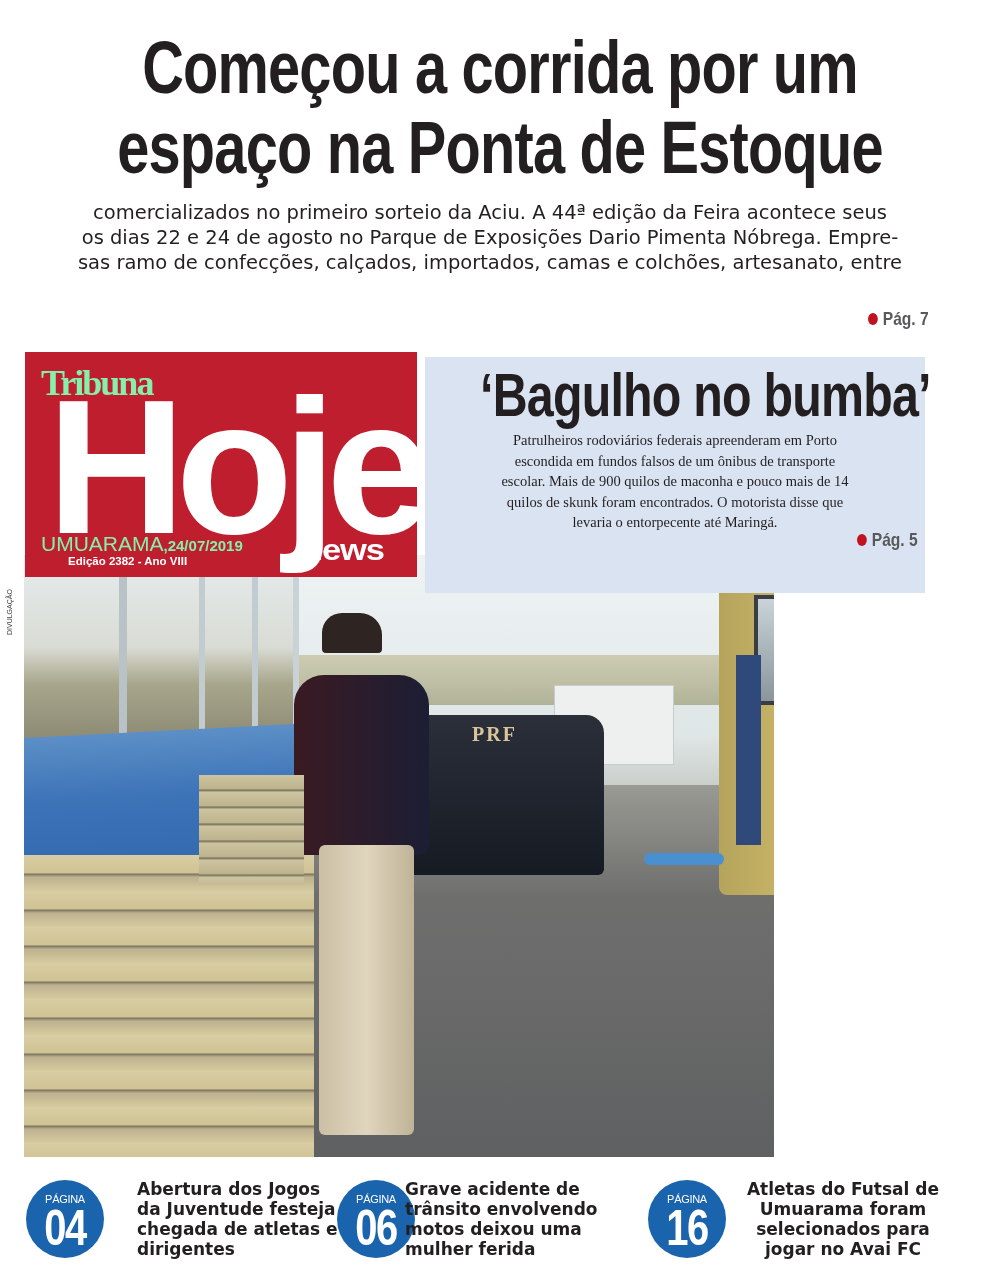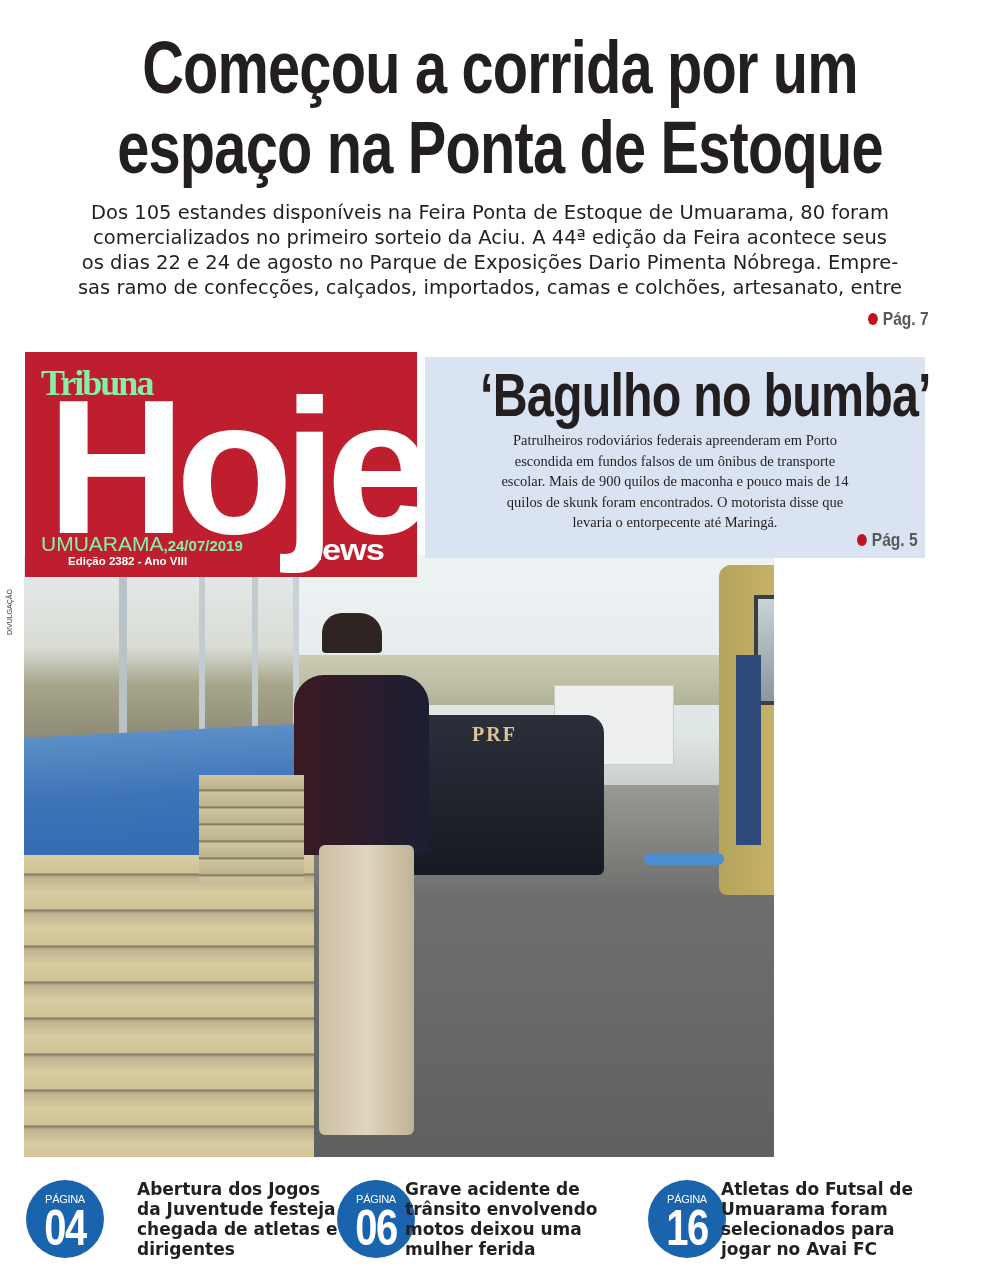--- a/index.html
+++ b/index.html
@@ -70,21 +70,21 @@
   }
   .mh-news {
     position: absolute; left: 277px; top: 181px;
     font-family: "Liberation Sans", sans-serif; font-weight: 700;
     font-size: 30px; color: #fff; letter-spacing: -1px;
     transform: scaleX(1.15); transform-origin: left center;
   }
 
   
   .story-box {
-    position: absolute; left: 425px; top: 357px; width: 500px; height: 201px;
+    position: absolute; left: 425px; top: 357px; width: 500px; height: 236px;
     background: #dae3f1;
     z-index: 3;
   }
   .story-title {
     position: absolute; left: 0; top: 6px; width: 500px;
     text-align: center;
     font-family: "Liberation Sans", sans-serif; font-weight: 700;
     font-size: 62px; line-height: 64px; color: #231f20;
     transform: scaleX(0.78); transform-origin: center top;
     white-space: nowrap; letter-spacing: -1px;
@@ -137,21 +137,20 @@
 </style>
 </head>
 <body>
 
 <h1 class="headline">
   <span class="line">Começou a corrida por um</span>
   <span class="line">espaço na Ponta de Estoque</span>
 </h1>
 
 <p class="lead">
-  <span class="line">Dos 105 estandes disponíveis na Feira Ponta de Estoque de Umuarama, 80 foram</span>
   <span class="line">comercializados no primeiro sorteio da Aciu. A 44ª edição da Feira acontece seus</span>
   <span class="line">os dias 22 e 24 de agosto no Parque de Exposições Dario Pimenta Nóbrega. Empre-</span>
   <span class="line">sas ramo de confecções, calçados, importados, camas e colchões, artesanato, entre</span>
 </p>
 <div class="pag-ref" style="left:868px; top:308px;">
   <span class="dot"></span>
   <span>Pág. 7</span>
 </div>
 
 <div class="photo">
@@ -241,19 +240,19 @@
     <span class="line">motos deixou uma</span>
     <span class="line">mulher ferida</span>
   </div>
 </div>
 
 <div class="teaser" style="left:648px;">
   <div class="teaser-circle">
     <span class="lbl">PÁGINA</span>
     <span class="num">16</span>
   </div>
-  <div class="teaser-text" style="left:73px;">
+  <div class="teaser-text" style="left:85px;text-align:center;">
     <span class="line">Atletas do Futsal de</span>
     <span class="line">Umuarama foram</span>
     <span class="line">selecionados para</span>
     <span class="line">jogar no Avai FC</span>
   </div>
 </div>
 
 </body></html>

